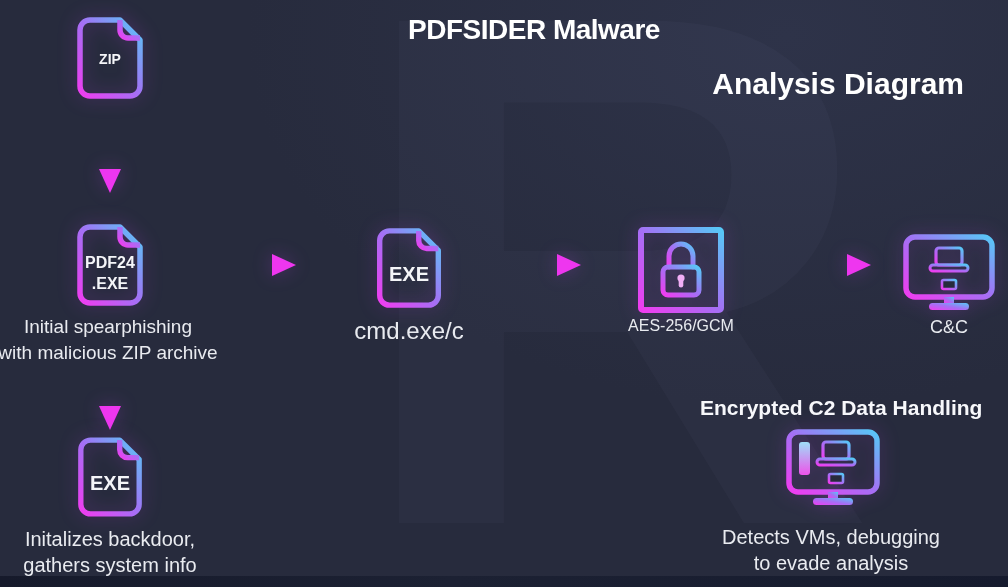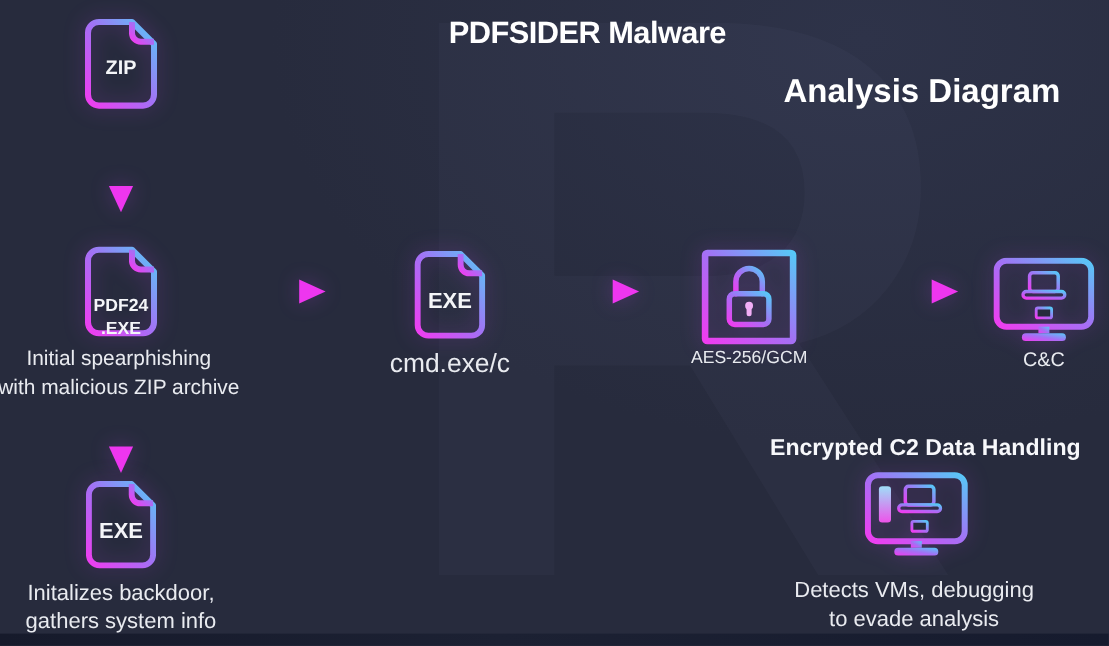--- a/index.html
+++ b/index.html
@@ -79,32 +79,32 @@
 
 <div class="layer">
 
   <div class="abs title1">PDFSIDER Malware</div>
   <div class="abs title2">Analysis Diagram</div>
 
   <svg class="abs icon" style="left:74px;top:15px" width="72" height="86" viewBox="0 0 72 86">
     <path d="M46 5 L66 25 V71 a10 10 0 0 1 -10 10 H16 a10 10 0 0 1 -10 -10 V15 a10 10 0 0 1 10 -10 Z" fill="none" stroke="url(#gd)" stroke-width="5.5" stroke-linejoin="round"></path>
     <path d="M46 5 V15 a8 8 0 0 0 8 8 H66" fill="none" stroke="url(#gd)" stroke-width="5.5" stroke-linejoin="round"></path>
   </svg>
-  <div class="abs icon-label" style="left:74px;top:51px;width:72px;font-size:18px">ZIP</div>
+  <div class="abs icon-label" style="left:74px;top:51px;width:72px;font-size:14px">ZIP</div>
 
   <svg class="abs icon" style="left:97px;top:129px" width="26" height="66" viewBox="0 0 26 66">
     <line x1="13" y1="2" x2="13" y2="42" stroke="url(#gv)" stroke-width="4.5"></line>
     <polygon points="2,40 24,40 13,64" fill="#ee36ef"></polygon>
   </svg>
 
   <svg class="abs icon" style="left:74px;top:222px" width="72" height="86" viewBox="0 0 72 86">
     <path d="M46 5 L66 25 V71 a10 10 0 0 1 -10 10 H16 a10 10 0 0 1 -10 -10 V15 a10 10 0 0 1 10 -10 Z" fill="none" stroke="url(#gd)" stroke-width="5.5" stroke-linejoin="round"></path>
     <path d="M46 5 V15 a8 8 0 0 0 8 8 H66" fill="none" stroke="url(#gd)" stroke-width="5.5" stroke-linejoin="round"></path>
   </svg>
-  <div class="abs icon-label" style="left:74px;top:268px;width:72px;font-size:16px;line-height:21px">
+  <div class="abs icon-label" style="left:74px;top:252px;width:72px;font-size:16px;line-height:21px">
     <div>PDF24</div>
     <div>.EXE</div>
   </div>
   <div class="abs caption" style="left:-12px;top:314px;width:240px;font-size:19px;line-height:26px">
     <div>Initial spearphishing</div>
     <div>with malicious ZIP archive</div>
   </div>
 
   <svg class="abs icon" style="left:97px;top:366px" width="26" height="66" viewBox="0 0 26 66">
     <line x1="13" y1="2" x2="13" y2="42" stroke="url(#gv)" stroke-width="4.5"></line>

